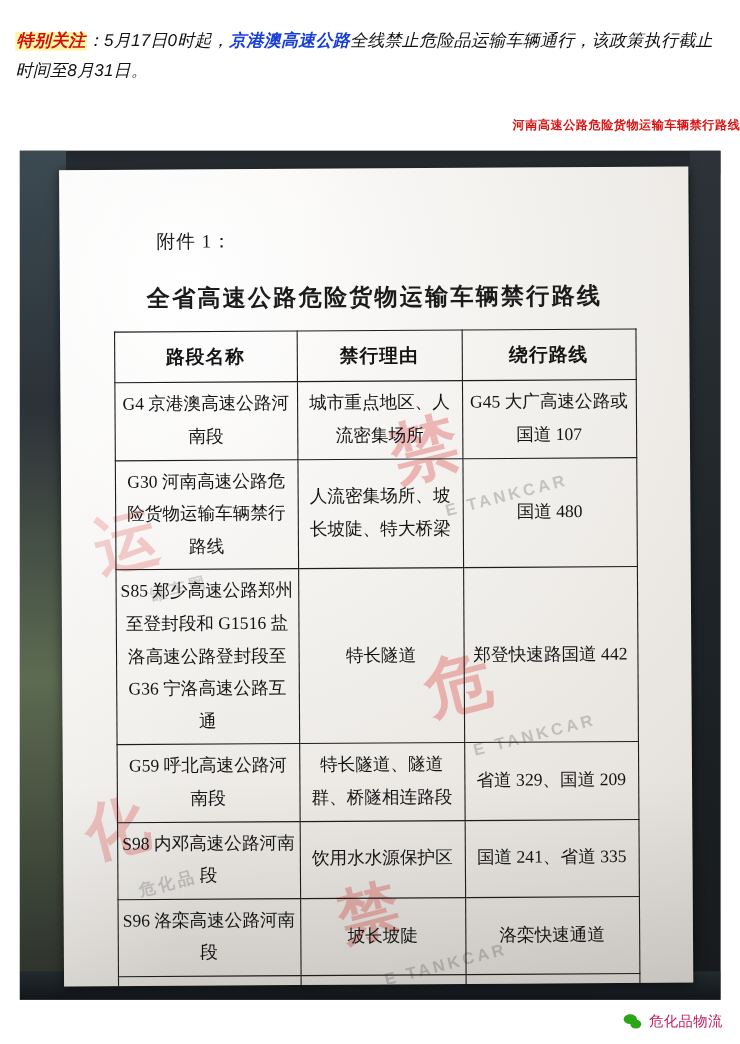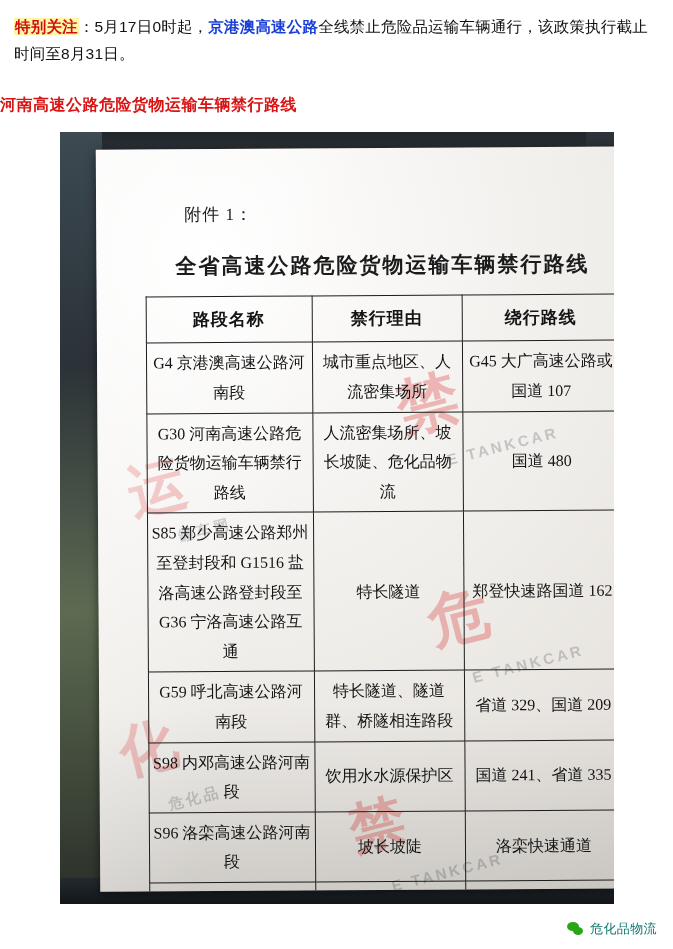--- a/index.html
+++ b/index.html
@@ -10,51 +10,52 @@
     width: 673px;
     height: 949px;
     background: #ffffff;
     font-family: "Liberation Sans", sans-serif;
     overflow: hidden;
     position: relative;
   }
 
   
   .notice {
-    padding: 13px 14px 6px 14px;
+    padding: 24px 14px 6px 14px;
     font-size: 15.5px;
     line-height: 1.75;
     color: #111111;
     letter-spacing: 0.2px;
+    font-style: italic;
   }
   .notice .hl-label {
     color: #d01010;
     font-weight: bold;
     background: #fff6a8;
     padding: 0 1px;
   }
   .notice .hl-road {
     color: #1a3fd6;
     font-weight: bold;
   }
 
   
   .doc-title {
-    text-align: left;
+    text-align: right;
     color: #d81414;
     font-weight: bold;
-    font-size: 16px;
+    font-size: 11px;
     margin: 22px 0 16px 0;
     letter-spacing: 0.5px;
   }
 
   
   .photo {
     position: relative;
-    width: 554px;
+    width: 637px;
     height: 772px;
     margin: 16px auto;
     background: #1d1f1d;
     overflow: hidden;
   }
   
   .photo .desk-left {
     position: absolute;
     left: 0; top: 0; width: 42px; height: 100%;
     background: linear-gradient(180deg,#3c4a52 0%,#2b3238 30%,#5d6b52 62%,#2a2e28 100%);
@@ -205,21 +206,21 @@
   .footer .wx-icon .b1,
   .footer .wx-icon .b2 {
     position: absolute;
     background: #2aa515;
     border-radius: 50%;
   }
   .footer .wx-icon .b1 { width: 12px; height: 9px; left: 0; top: 0; }
   .footer .wx-icon .b2 { width: 10px; height: 8px; left: 6px; top: 5px; }
   .footer .acct {
     font-size: 13px;
-    color: #0f766e;
+    color: #be185d;
     letter-spacing: 0.4px;
   }
 </style>
 </head>
 <body>
 
 <div class="notice">
   <span class="hl-label">特别关注</span><span>：</span><span>5月17日0时起，</span><span class="hl-road">京港澳高速公路</span><span>全线禁止危险品运输车辆通行，该政策执行截止时间至8月31日。</span>
 </div>
 
@@ -262,27 +263,27 @@
           </tr>
         </thead>
         <tbody>
           <tr>
             <td>G4 京港澳高速公路河南段</td>
             <td>城市重点地区、人流密集场所</td>
             <td>G45 大广高速公路或国道 107</td>
           </tr>
           <tr>
             <td>G30 河南高速公路危险货物运输车辆禁行路线</td>
-            <td>人流密集场所、坡长坡陡、危化品物流</td>
+            <td>人流密集场所、坡长坡陡、特大桥梁</td>
             <td>国道 480</td>
           </tr>
           <tr>
             <td>S85 郑少高速公路郑州至登封段和 G1516 盐洛高速公路登封段至 G36 宁洛高速公路互通</td>
             <td>特长隧道</td>
-            <td>郑登快速路国道 162</td>
+            <td>郑登快速路国道 442</td>
           </tr>
           <tr>
             <td>G59 呼北高速公路河南段</td>
             <td>特长隧道、隧道群、桥隧相连路段</td>
             <td>省道 329、国道 209</td>
           </tr>
           <tr>
             <td>S98 内邓高速公路河南段</td>
             <td>饮用水水源保护区</td>
             <td>国道 241、省道 335</td>

